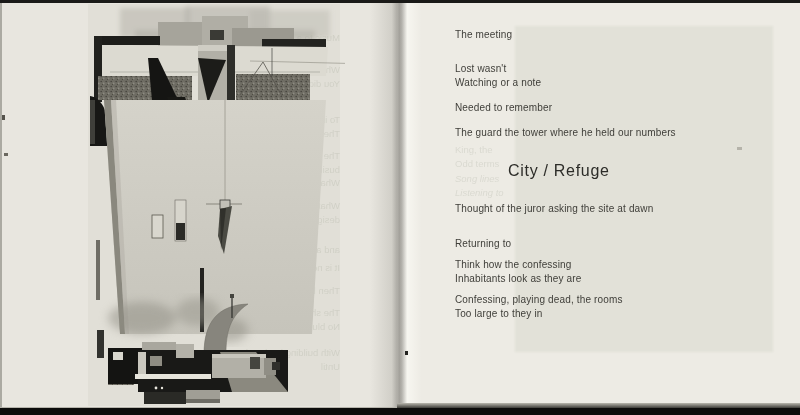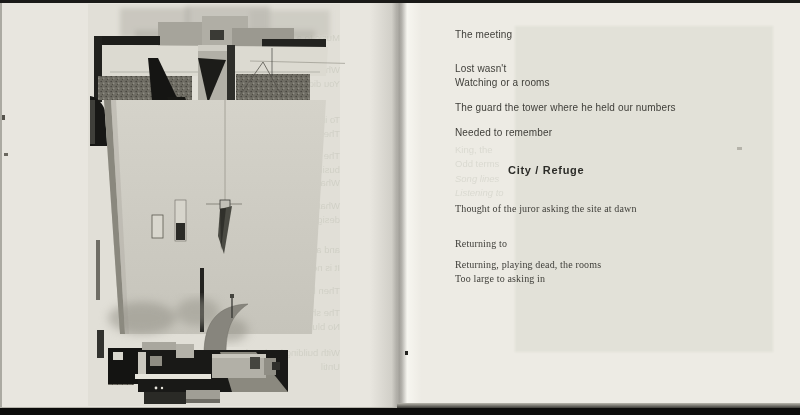--- a/index.html
+++ b/index.html
@@ -26,22 +26,22 @@
   .bottom-pre-left{position:absolute;left:0;top:407px;width:397px;height:4px;
                    background:linear-gradient(180deg,#c5c3ba,#4a4843);}
   .bottom-pre-right{position:absolute;left:397px;top:403px;width:403px;height:5px;
                     background:linear-gradient(180deg,#b9b7ae,#3e3d38);}
   .bottom-edge{position:absolute;left:0;bottom:0;width:800px;height:7px;background:#0c0c0b;}
 
   
   .poem{position:absolute;left:58px;top:26px;width:335px;color:#3f3e39;}
   .stanza{margin:0 0 11px;font-size:10px;line-height:14px;letter-spacing:.15px;}
   #poem-part1 .stanza:nth-child(1){margin-bottom:20px;}
-  #poem-part2 .stanza{margin-bottom:7px;font-family:Liberation Serif, serif;}
-  .section-title{font-size:11px;line-height:13px;font-weight:bold;color:#2c2c28;
+  #poem-part2 .stanza{margin-bottom:7px;}
+  .section-title{font-size:16px;line-height:13px;font-weight:normal;color:#2c2c28;
                  letter-spacing:.7px;margin:24px 0 25px 53px;}
 
   
   .ghost{position:absolute;font-size:9.5px;line-height:13.5px;color:#6e7663;
          opacity:.15;filter:blur(.4px);pointer-events:none;}
   .ghost.mirror{width:238px;right:57px;text-align:left;transform:scaleX(-1);}
   .ghost.rside{left:58px;}
   .ghost-photo{position:absolute;left:118px;top:24px;width:258px;height:326px;
                background:rgba(167,172,155,0.16);filter:blur(1px);}
 
@@ -176,29 +176,30 @@
 
   <div class="page-right">
     <div class="ghost-photo"></div>
     <div class="ghost-anchor" id="ghosts-right">
         <div class="ghost rside" style="top: 141px;"><span>King, the</span><br><span>Odd terms</span></div>
         <div class="ghost rside" style="top: 170px; font-style: italic;"><span>Song lines</span><br><span>Listening to</span></div>
       </div>
     <div class="poem">
       <div id="poem-part1">
           <p class="stanza"><span>The meeting</span></p>
-          <p class="stanza"><span>Lost wasn't</span><br><span>Watching or a rooms</span></p>
+          <p class="stanza"><span>Lost wasn't</span><br><span>Watching or a note</span></p>
+          <p class="stanza"><span>Needed to remember</span></p>
           <p class="stanza"><span>The guard the tower where he held our numbers</span></p>
-          <p class="stanza"><span>Needed to remember</span></p>
         </div>
       <h2 class="section-title">City / Refuge</h2>
       <div id="poem-part2">
           <p class="stanza"><span>Thought of the juror asking the site at dawn</span><br></p>
           <p class="stanza"><br><span>Returning to</span></p>
-          <p class="stanza"><span>Returning, playing dead, the rooms</span><br><span>Too large to asking in</span></p>
+          <p class="stanza"><span>Think how the confessing</span><br><span>Inhabitants look as they are</span></p>
+          <p class="stanza"><span>Confessing, playing dead, the rooms</span><br><span>Too large to they in</span></p>
           <p class="stanza"><br></p>
         </div>
     </div>
   </div>
 
   <div class="gutter"></div>
   <div class="left-edge"></div>
   <div class="top-edge"></div>
   <div class="bottom-pre-left"></div>
   <div class="bottom-pre-right"></div>

